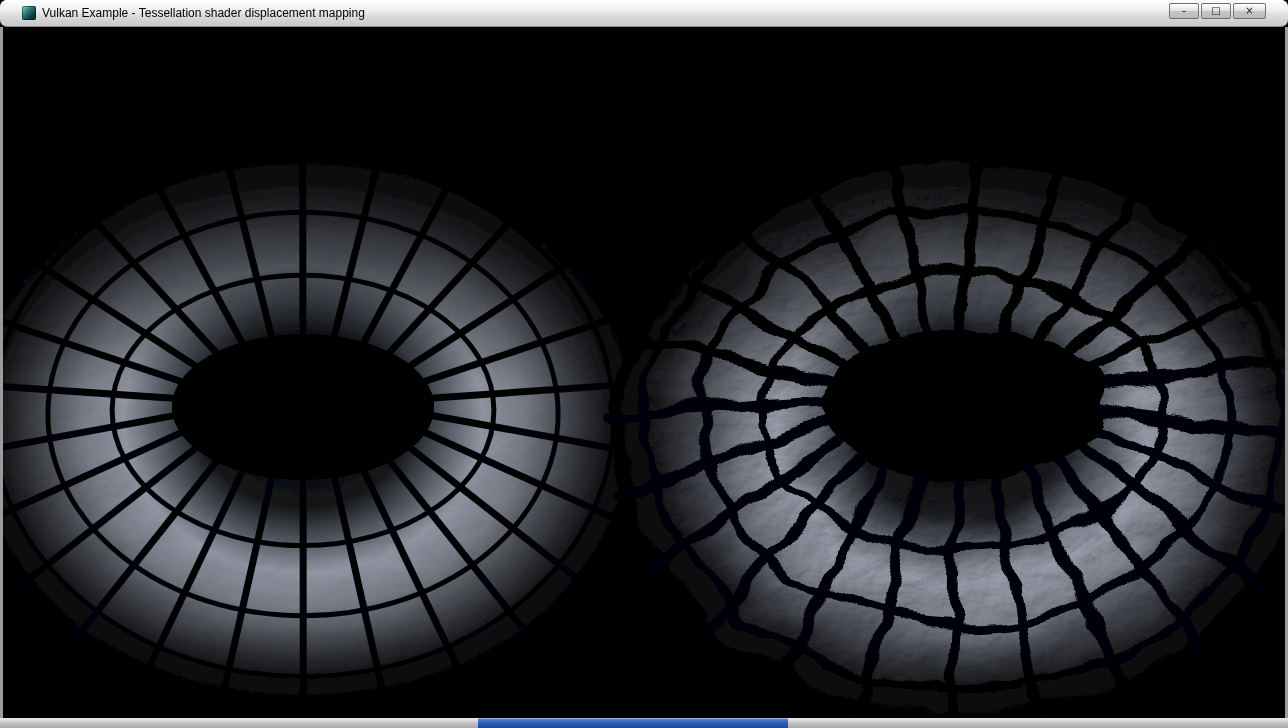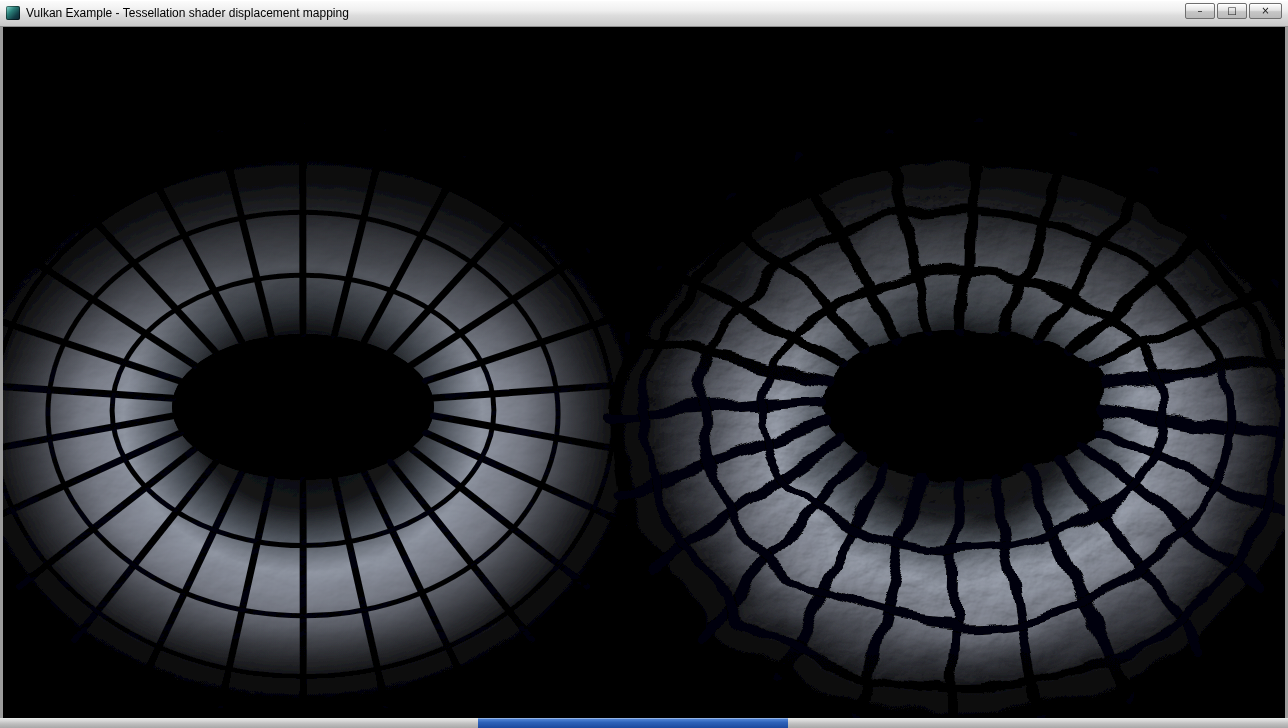--- a/index.html
+++ b/index.html
@@ -6,22 +6,23 @@
   .window{
     width:1288px;height:728px;position:relative;overflow:hidden;
     font-family:"Liberation Sans", sans-serif;
     background:#000;
   }
   
   .titlebar{
     height:26px;
     background:linear-gradient(#fdfdfd,#efefef 40%,#dcdcdc 60%,#c9c9c9);
     border-bottom:1px solid #8e8e8e;
-    display:flex;align-items:center;gap:6px;padding:0 6px;
+    display:flex;align-items:center;gap:6px;padding:0 22px;
     box-shadow:inset 0 1px 0 #ffffff;
+    border-radius:7px;
   }
   .app-icon{
     width:14px;height:14px;flex:0 0 auto;border-radius:2px;
     background:linear-gradient(135deg,#8fe3da 0%,#2a7f78 38%,#123d46 70%,#0a222c 100%);
     box-shadow:inset 0 0 0 1px rgba(0,0,0,.45);
   }
   .title-text{
     font-size:12px;color:#000;white-space:nowrap;overflow:hidden;
   }
   .controls{margin-left:auto;display:flex;gap:2px;align-self:flex-start;margin-top:3px;}

